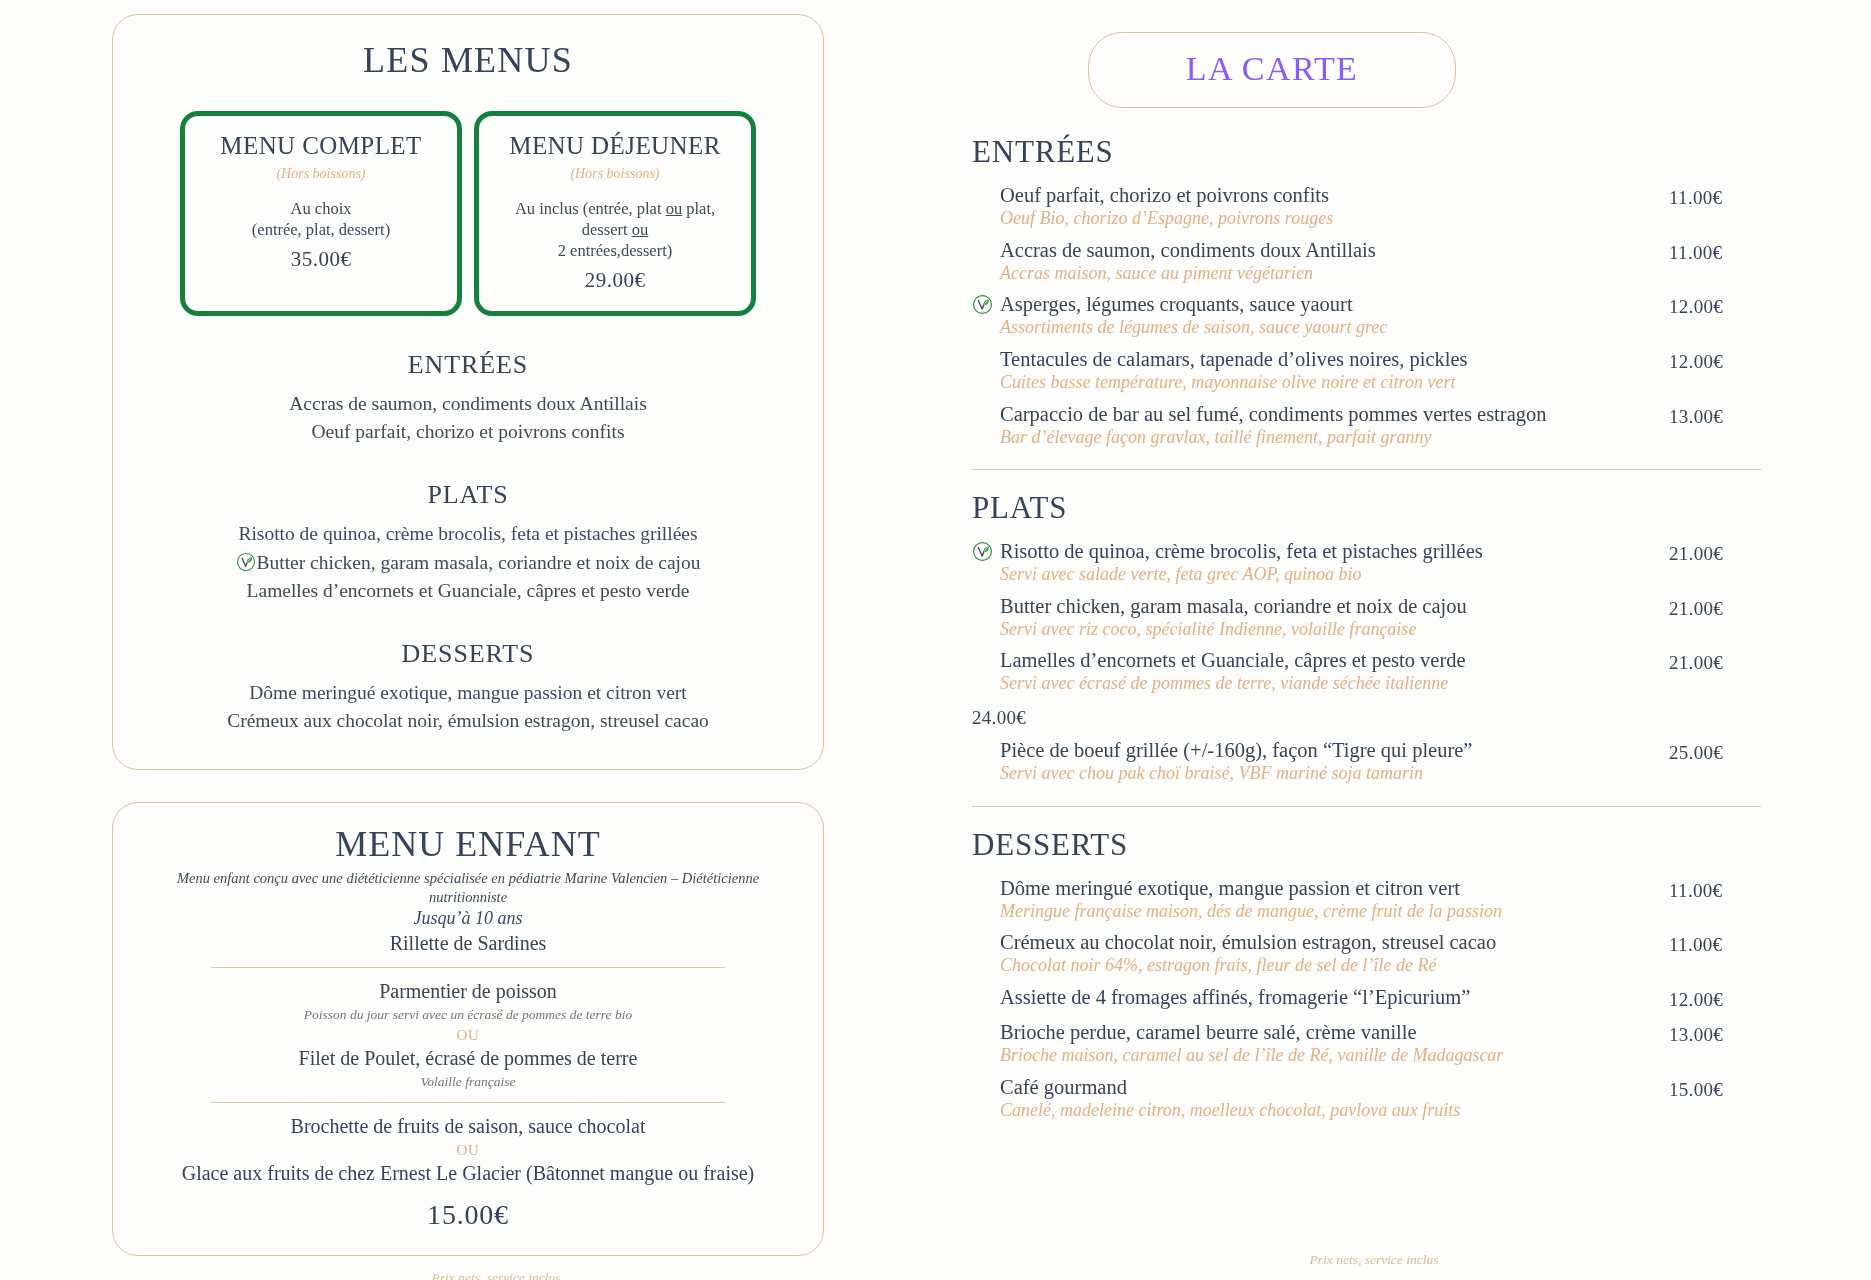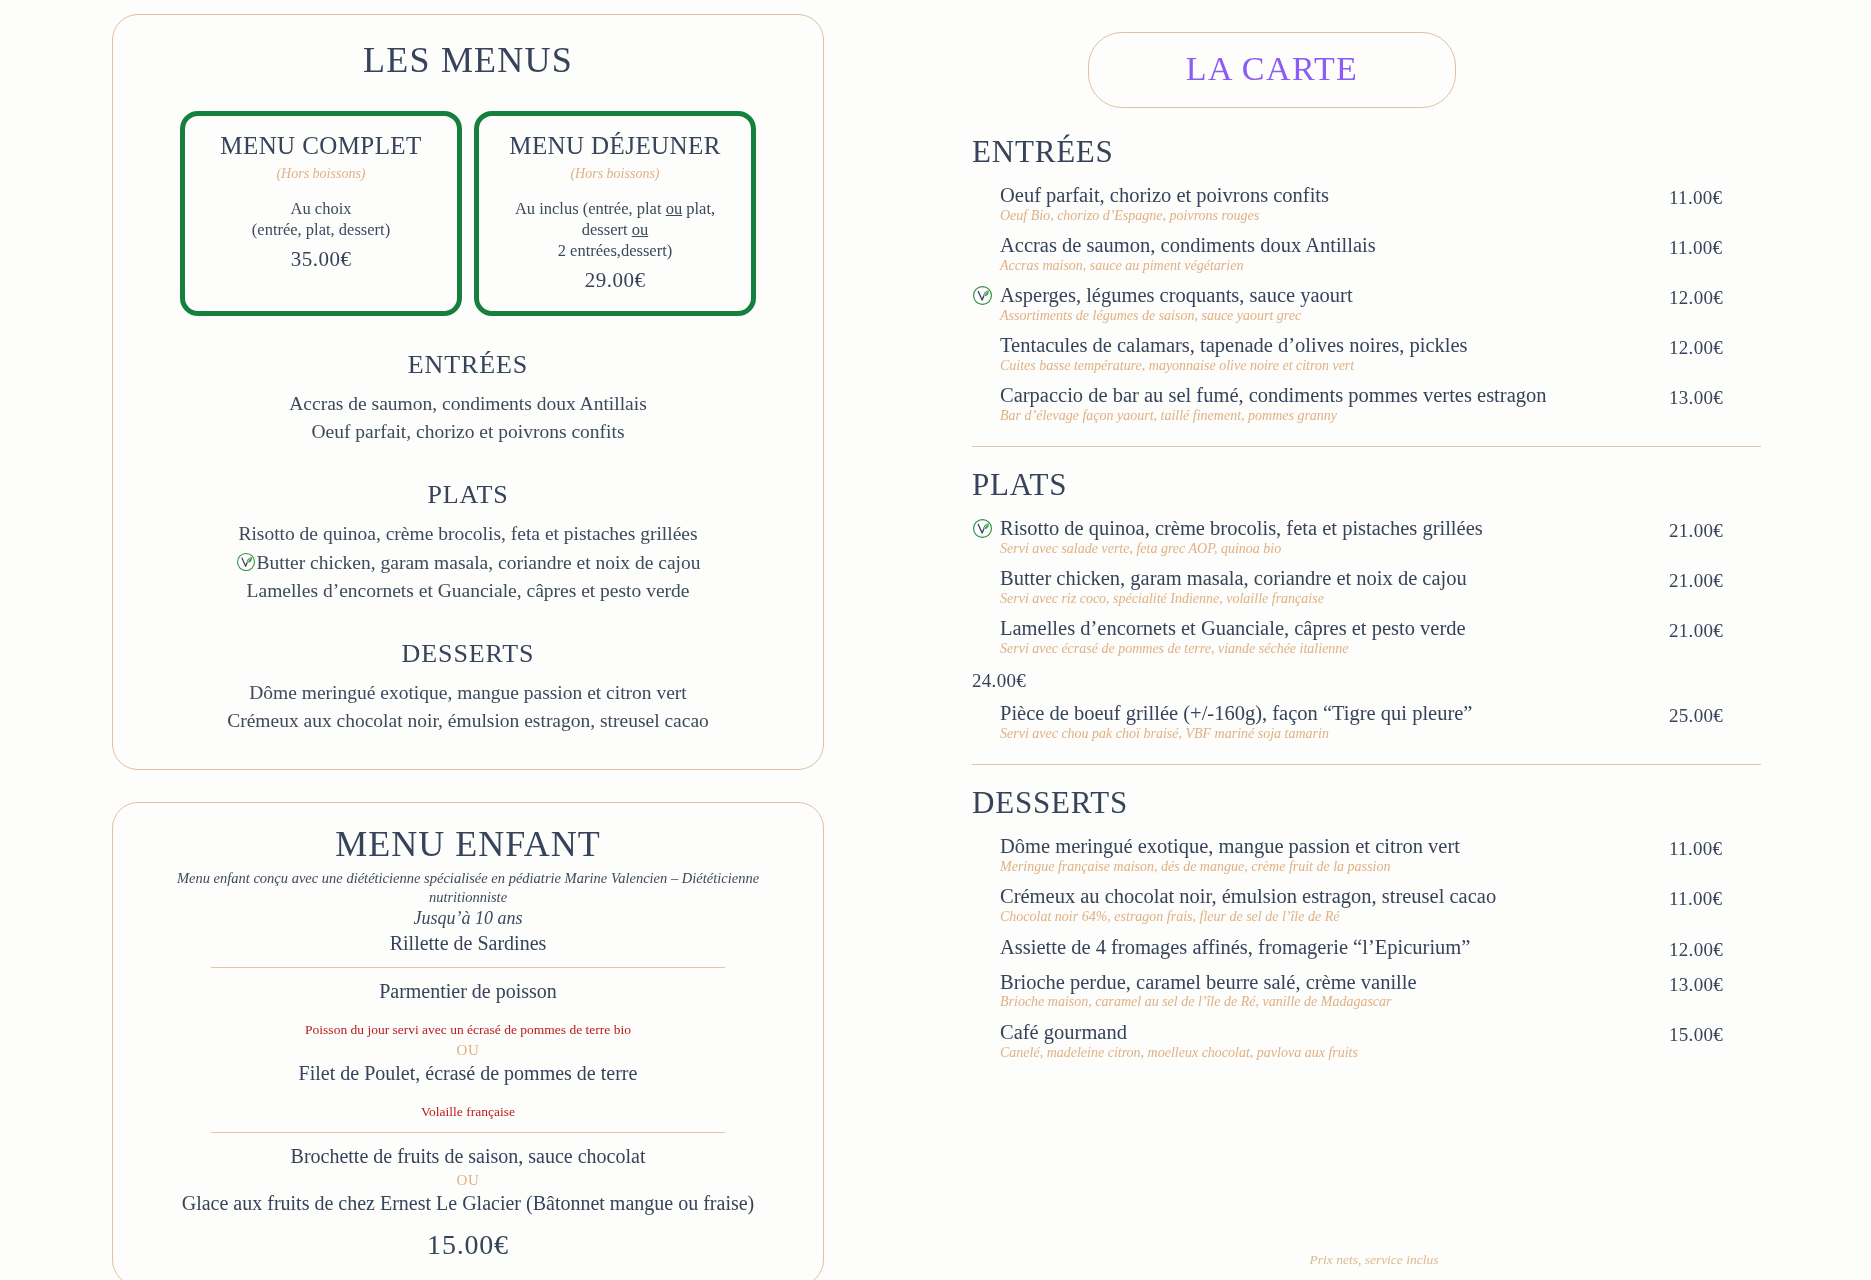--- a/index.html
+++ b/index.html
@@ -67,21 +67,21 @@
   .veg-inline { display: inline-block; vertical-align: -3px; margin-right: 1px; }
 
   
   .enfant-card { width: 712px; margin-top: 32px; padding: 20px 26px 24px 26px; text-align: center; }
   .enfant-title { font-size: 36px; letter-spacing: 1px; color: #36435a; }
   .enfant-sub {
     font-style: italic; font-size: 14.5px; color: #3c4a5c; margin-top: 4px; line-height: 1.3;
   }
   .enfant-age { font-style: italic; font-size: 18px; color: #3c4a5c; margin-top: 1px; }
   .enfant-item { font-size: 20px; color: #36435a; margin-top: 3px; }
-  .enfant-desc { font-size: 13.5px; color: #b91c1c; margin-top: 19px; }
+  .enfant-desc { font-style: italic; font-size: 13.5px; color: #737373; margin-top: 4px; }
   .enfant-or { font-size: 15px; color: #e0b184; margin-top: 4px; letter-spacing: .6px; }
   .enfant-rule { height:1px; background:#e2c6a5; margin: 12px 72px; }
   .enfant-price { font-size: 28px; color: #36435a; margin-top: 14px; letter-spacing: .8px; }
 
   .footnote {
     text-align: center; font-style: italic; font-size: 13.5px; color: #ddb98f;
     margin-top: 14px;
   }
   .footnote-right { position: absolute; left: 1064px; top: 1252px; width: 620px; text-align: center;
     font-style: italic; font-size: 13.5px; color: #ddb98f; }
@@ -99,21 +99,21 @@
   }
   .carte-pill .t { font-size: 34px; letter-spacing: 1.4px; color: #8b5cf6; }
 
   .carte-body { margin: 26px 110px 0 92px; }
   .carte-sec-title {
     font-size: 31px; letter-spacing: .8px; color: #36435a; margin-bottom: 14px;
   }
   .carte-item { display: flex; align-items: flex-start; margin-bottom: 10px; }
   .carte-left { flex: 1 1 auto; padding-left: 28px; position: relative; }
   .carte-name { font-size: 20.5px; line-height: 1.12; color: #36435a; }
-  .carte-desc { font-style: italic; font-size: 14px; color: #e0b184; line-height: 1.15; margin-top: 1px; }
+  .carte-desc { font-style: italic; font-size: 18px; color: #e0b184; line-height: 1.15; margin-top: 1px; }
   .carte-price { flex: 0 0 92px; text-align: left; font-size: 19px; color: #36435a; padding-top: 3px; letter-spacing: .3px; }
   .veg-badge { position: absolute; left: 0px; top: 1px; }
   .divider { height: 1px; background: #ddc8b2; margin: 22px 0 20px 0; }
 
   svg.vleaf { display: block; }
 </style>
 </head>
 <body>
 
 <div class="page">
@@ -232,21 +232,21 @@
         <div class="carte-item">
           <div class="carte-left">
             <div class="carte-name">Tentacules de calamars, tapenade d’olives noires, pickles</div>
             <div class="carte-desc">Cuites basse température, mayonnaise olive noire et citron vert</div>
           </div>
           <div class="carte-price">12.00€</div>
         </div>
         <div class="carte-item">
           <div class="carte-left">
             <div class="carte-name">Carpaccio de bar au sel fumé, condiments pommes vertes estragon</div>
-            <div class="carte-desc">Bar d’élevage façon yaourt, taillé finement, pommes granny</div>
+            <div class="carte-desc">Bar d’élevage façon gravlax, taillé finement, parfait granny</div>
           </div>
           <div class="carte-price">13.00€</div>
         </div>
         <div class="divider"></div>
         <div class="carte-sec-title">PLATS</div>
         <div class="carte-item">
           <div class="carte-left">
             <span class="veg-badge"><span class="veg-inline"><svg class="vleaf" width="21" height="21" viewBox="0 0 24 24">
                   <circle cx="12" cy="12" r="10.2" fill="none" stroke="#2e8b45" stroke-width="1.3"></circle>
                   <path d="M7.2 7.4 L11.6 17.2 L14.6 9.6" fill="none" stroke="#36435a" stroke-width="1.5" stroke-linecap="round" stroke-linejoin="round"></path>

